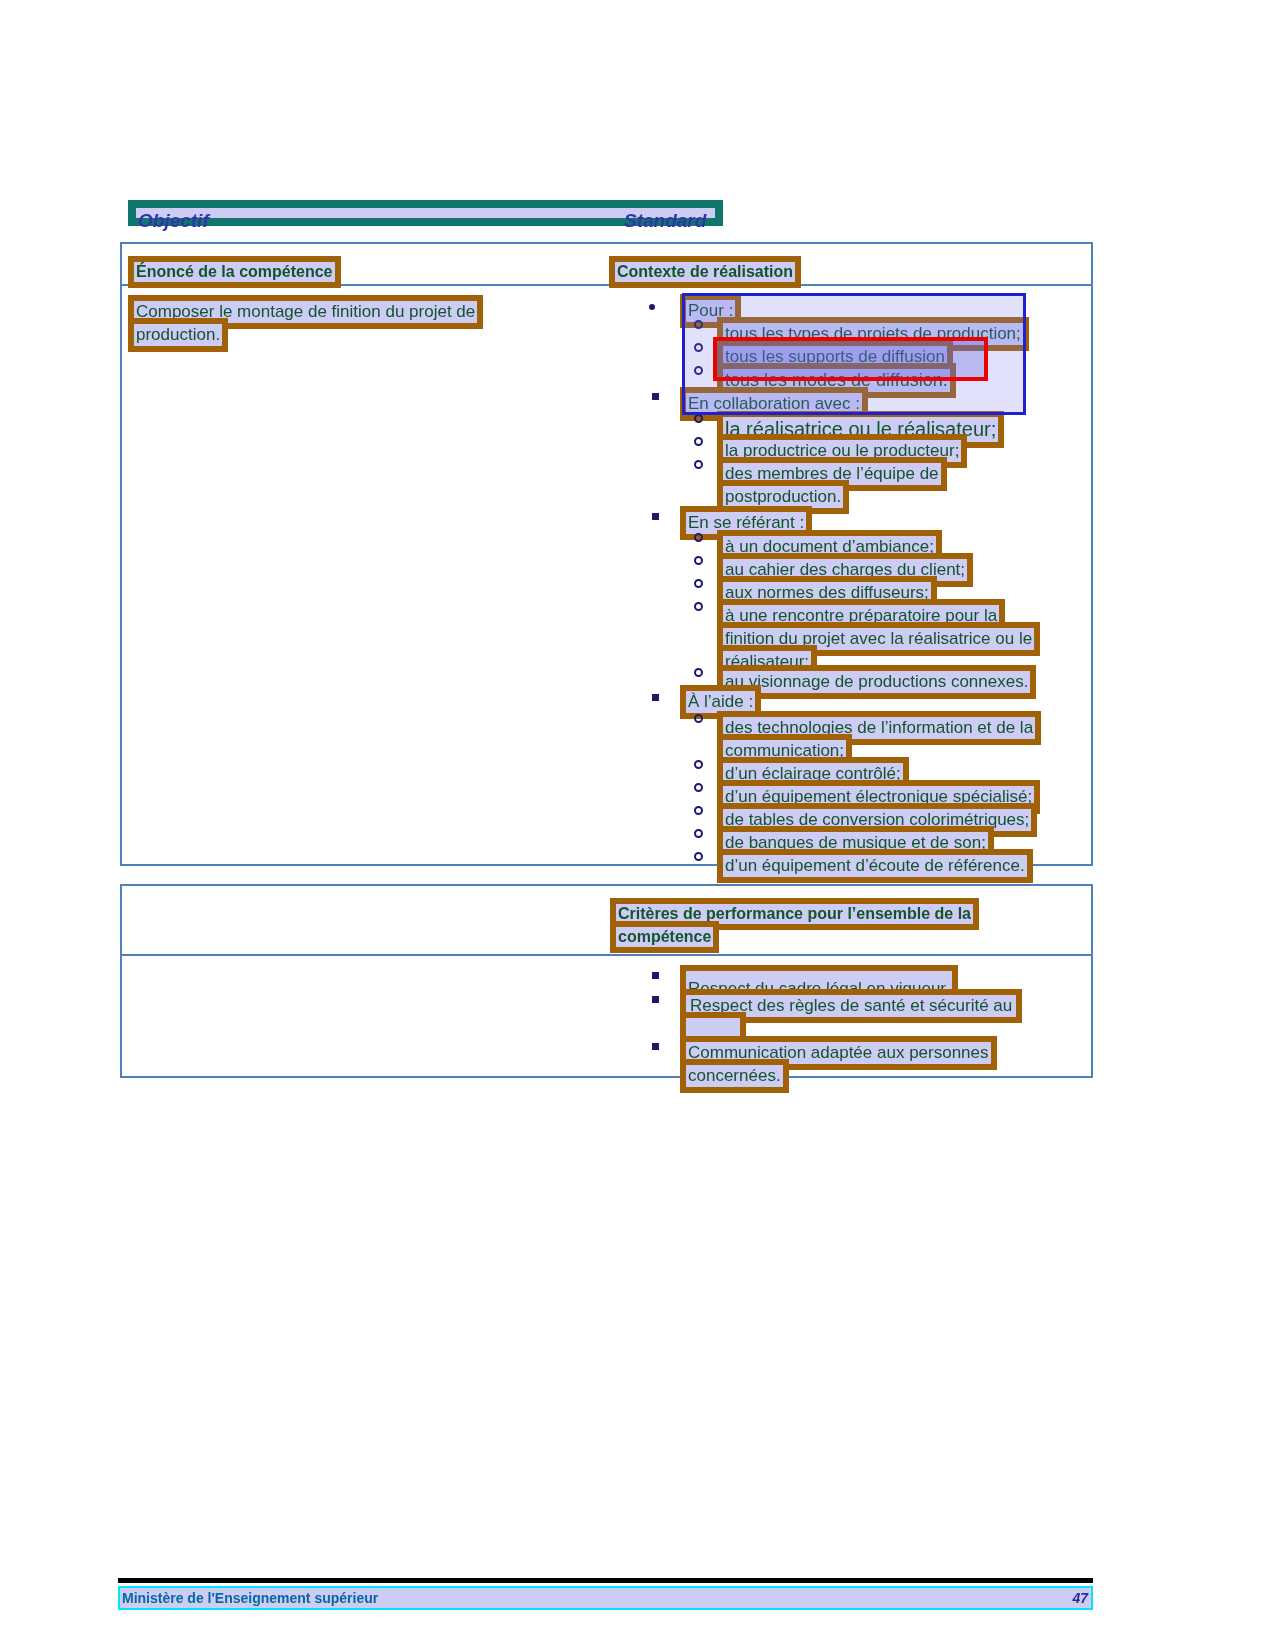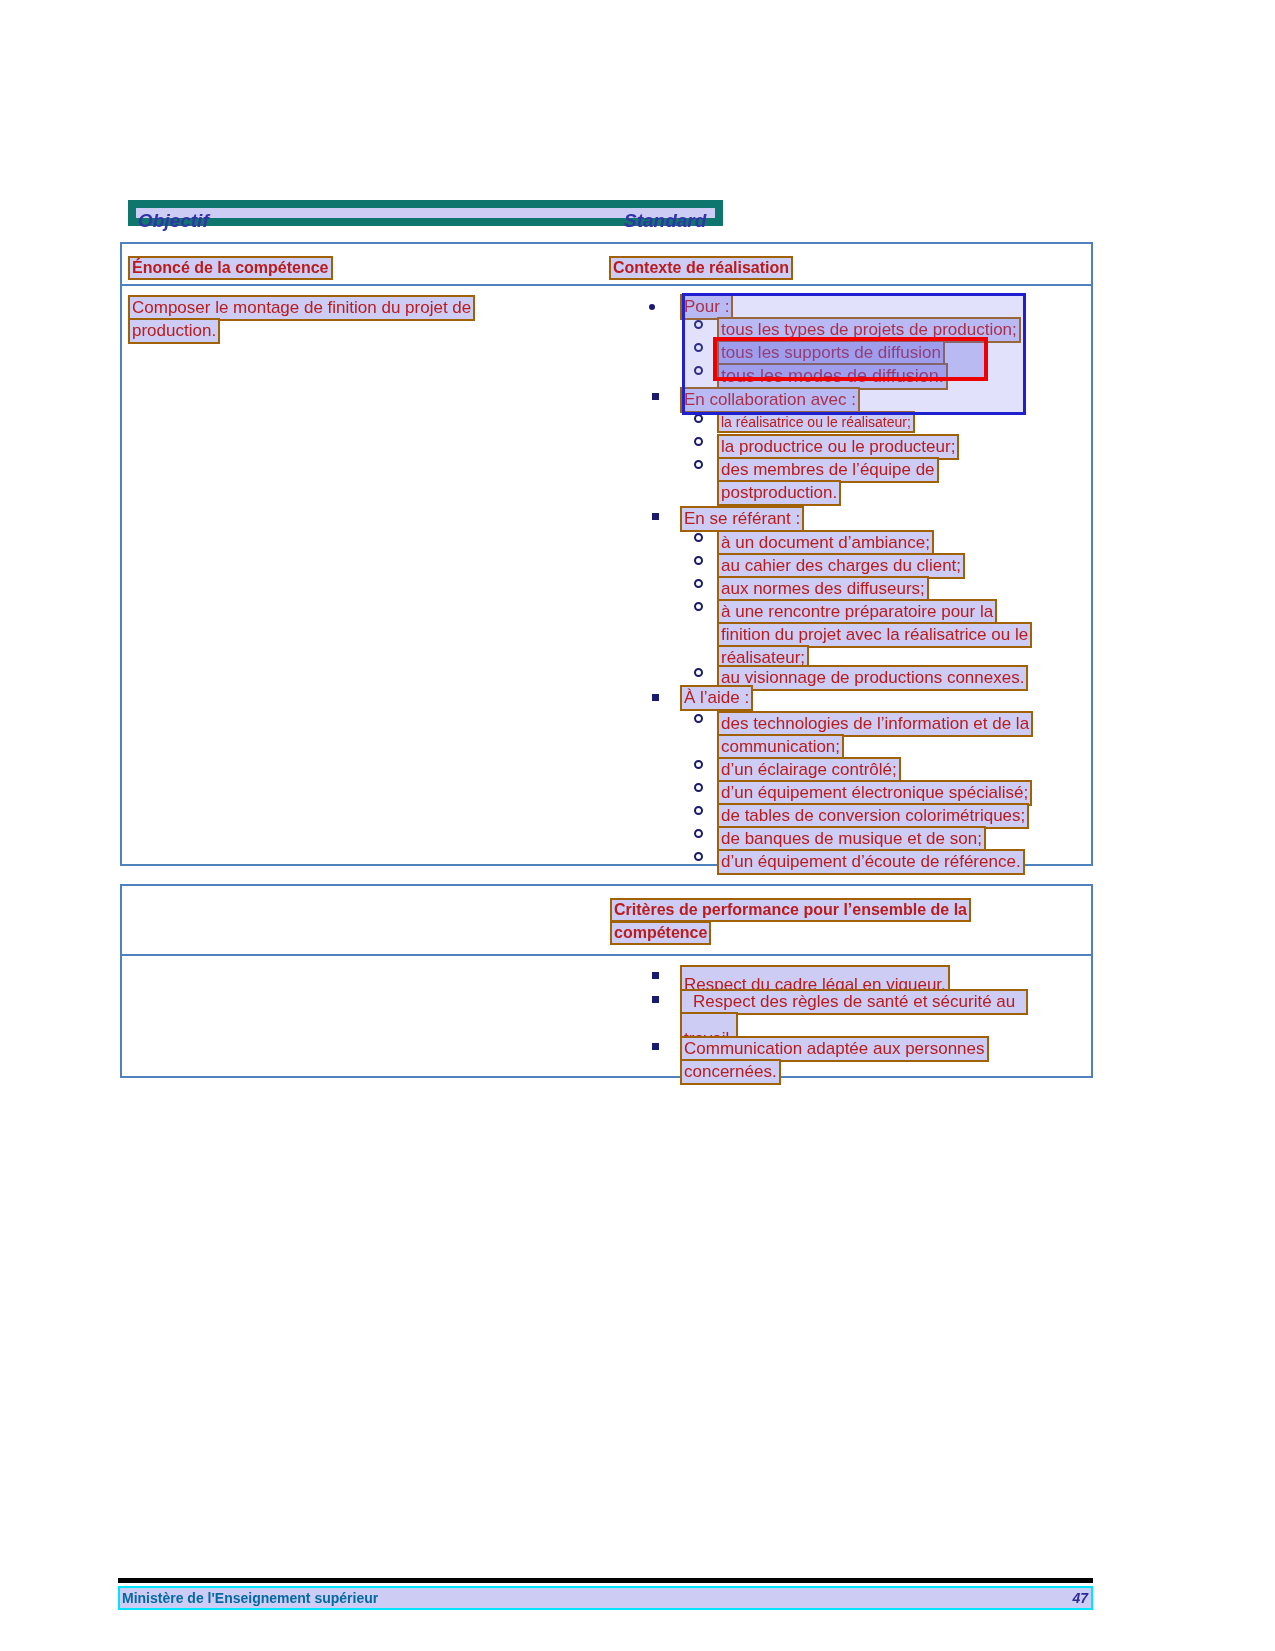--- a/index.html
+++ b/index.html
@@ -48,23 +48,23 @@
     border:2px solid #4f81bd;box-sizing:border-box;background:#fff;
   }
   #table-competence{top:242px;height:624px;}
   #table-criteres{top:884px;height:194px;}
   .hdr-sep{
     position:absolute;left:0;width:100%;height:2px;background:#4f81bd;
   }
 
   
   .hl{
-    background:#ccccf5;border:2px solid #a16207;
+    background:#ccccf5;border:6px solid #a16207;
     box-sizing:border-box;
-    color:#b91c1c;
+    color:#14532d;
     position:absolute;
     white-space:nowrap;
     line-height:normal;
   }
   .hl.bold{font-weight:bold;}
 
   .bullet-dot{
     position:absolute;width:6px;height:6px;border-radius:50%;
     background:#1a1a6e;
   }
@@ -135,21 +135,21 @@
     <span class="bullet-circ" style="left:572px;top:99px;"></span>
     <div class="hl" style="left:595px;top:96px;font-size:17px;padding:1px 2px;">tous les supports de diffusion</div>
 
     <span class="bullet-circ" style="left:572px;top:122px;"></span>
     <div class="hl" style="left:595px;top:119px;font-size:18px;padding:1px 2px;">tous les modes de diffusion.</div>
 
     <span class="bullet-sq" style="left:530px;top:149px;"></span>
     <div class="hl" style="left:558px;top:143px;font-size:17px;padding:1px 2px;">En collaboration avec :</div>
 
     <span class="bullet-circ" style="left:572px;top:170px;"></span>
-    <div class="hl" style="left:595px;top:167px;font-size:14px;padding:1px 2px;">la réalisatrice ou le réalisateur;</div>
+    <div class="hl" style="left:595px;top:167px;font-size:20px;padding:1px 2px;">la réalisatrice ou le réalisateur;</div>
 
     <span class="bullet-circ" style="left:572px;top:193px;"></span>
     <div class="hl" style="left:595px;top:190px;font-size:17px;padding:1px 2px;">la productrice ou le producteur;</div>
 
     <span class="bullet-circ" style="left:572px;top:216px;"></span>
     <div class="hl" style="left:595px;top:213px;font-size:17px;padding:1px 2px;">des membres de l’équipe de</div>
     <div class="hl" style="left:595px;top:236px;font-size:17px;padding:1px 2px;">postproduction.</div>
 
     <span class="bullet-sq" style="left:530px;top:269px;"></span>
     <div class="hl" style="left:558px;top:262px;font-size:17px;padding:1px 2px;">En se référant :</div>
@@ -197,21 +197,21 @@
   <div class="tbl" id="table-criteres">
     <div class="hdr-sep" style="top:68px;"></div>
 
     <div class="hl bold" style="left:488px;top:12px;font-size:16px;padding:1px 2px;">Critères de performance pour l’ensemble de la</div>
     <div class="hl bold" style="left:488px;top:35px;font-size:16px;padding:1px 2px;">compétence</div>
 
     <span class="bullet-sq" style="left:530px;top:86px;"></span>
     <div class="hl" style="left:558px;top:79px;font-size:17px;padding:8px 2px;">Respect du cadre légal en vigueur.</div>
 
     <span class="bullet-sq" style="left:530px;top:110px;"></span>
-    <div class="hl" style="left:558px;top:103px;font-size:17px;padding:1px 11px;">Respect des règles de santé et sécurité au</div>
+    <div class="hl" style="left:558px;top:103px;font-size:17px;padding:1px 4px;">Respect des règles de santé et sécurité au</div>
     <div class="hl" style="left:558px;top:126px;font-size:17px;padding:15px 2px;">travail.</div>
 
     <span class="bullet-sq" style="left:530px;top:157px;"></span>
     <div class="hl" style="left:558px;top:150px;font-size:17px;padding:1px 2px;">Communication adaptée aux personnes</div>
     <div class="hl" style="left:558px;top:173px;font-size:17px;padding:1px 2px;">concernées.</div>
   </div>
 
   <div class="rect-blue" style="left:682px;top:293px;width:344px;height:122px;"></div>
   <div class="rect-red" style="left:713px;top:337px;width:275px;height:44px;"></div>
 

